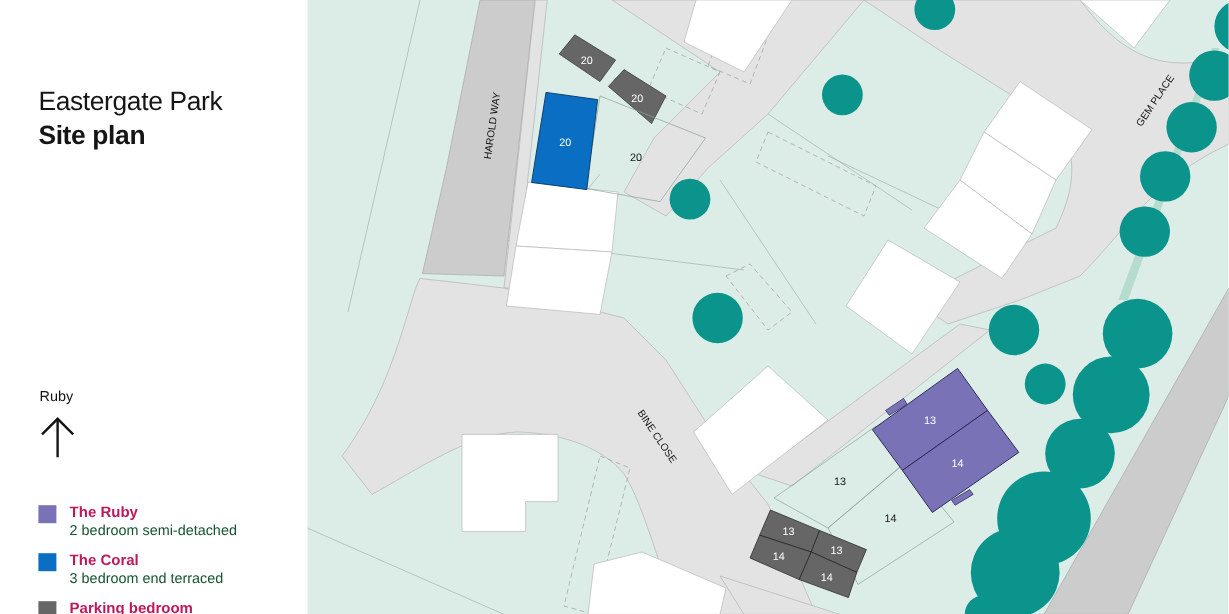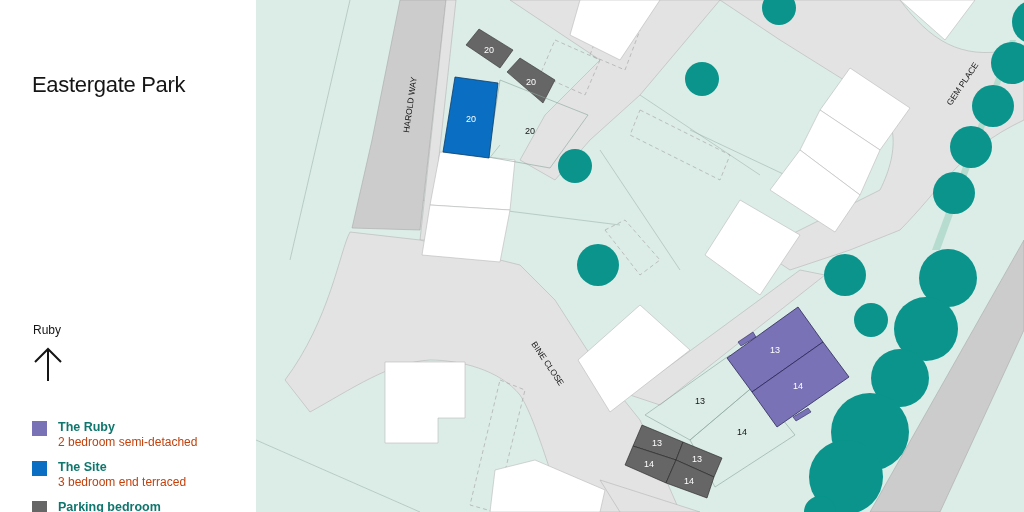--- a/index.html
+++ b/index.html
@@ -6,47 +6,48 @@
   body { width:1024px; height:512px; overflow:hidden; background:#ffffff; font-family:"Liberation Sans", sans-serif; position:relative; }
   .panel { position:absolute; left:0; top:0; width:256px; height:384px; background:#ffffff;margin-top:44px; }
   .title { position:absolute; left:32px; top:28px; font-size:22px; color:#151515; font-weight:400; letter-spacing:-0.3px; }
   .subtitle { position:absolute; left:32px; top:56px; font-size:22px; color:#151515; font-weight:700; letter-spacing:-0.3px; }
   .north { position:absolute; left:33px; top:279px; font-size:12px; color:#151515; }
   .north-arrow { position:absolute; left:32px; top:302px; width:32px; height:36px; }
   .legend { position:absolute; left:32px; top:376px; }
   .legend-item { position:relative; height:40px; }
   .legend-item.parking { height:24px; }
   .swatch { position:absolute; left:0; top:1px; width:15px; height:15px; }
-  .legend-name { position:absolute; left:26px; top:0; font-size:12.5px; font-weight:700; color:#0f766e; white-space:nowrap; }
-  .legend-desc { position:absolute; left:26px; top:15px; font-size:12px; color:#c2410c; white-space:nowrap; }
+  .legend-name { position:absolute; left:26px; top:0; font-size:12.5px; font-weight:700; color:#be185d; white-space:nowrap; }
+  .legend-desc { position:absolute; left:26px; top:15px; font-size:12px; color:#14532d; white-space:nowrap; }
   .map { position:absolute; left:256px; top:0; width:768px; height:512px; overflow:hidden; }
   .map svg { display:block; }
   .lbl { font-family:"Liberation Sans", sans-serif; }
 </style>
 </head>
 <body>
 
 <div class="panel">
   <div class="title">Eastergate Park</div>
+  <div class="subtitle">Site plan</div>
 
   <div class="north">Ruby</div>
   <svg class="north-arrow" viewBox="0 0 32 36">
     <line x1="16" y1="3" x2="16" y2="35" stroke="#151515" stroke-width="2"></line>
     <polyline points="3,16 16,3 29,16" fill="none" stroke="#151515" stroke-width="2"></polyline>
   </svg>
 
   <div class="legend">
     <div class="legend-item">
       <div class="swatch" style="background:#7a72b6"></div>
       <div class="legend-name">The Ruby</div>
       <div class="legend-desc">2 bedroom semi-detached</div>
     </div>
     <div class="legend-item">
       <div class="swatch" style="background:#0a6fc2"></div>
-      <div class="legend-name">The Site</div>
+      <div class="legend-name">The Coral</div>
       <div class="legend-desc">3 bedroom end terraced</div>
     </div>
     <div class="legend-item parking">
       <div class="swatch" style="background:#666666"></div>
       <div class="legend-name">Parking bedroom</div>
     </div>
   </div>
 </div>
 
 <div class="map">

